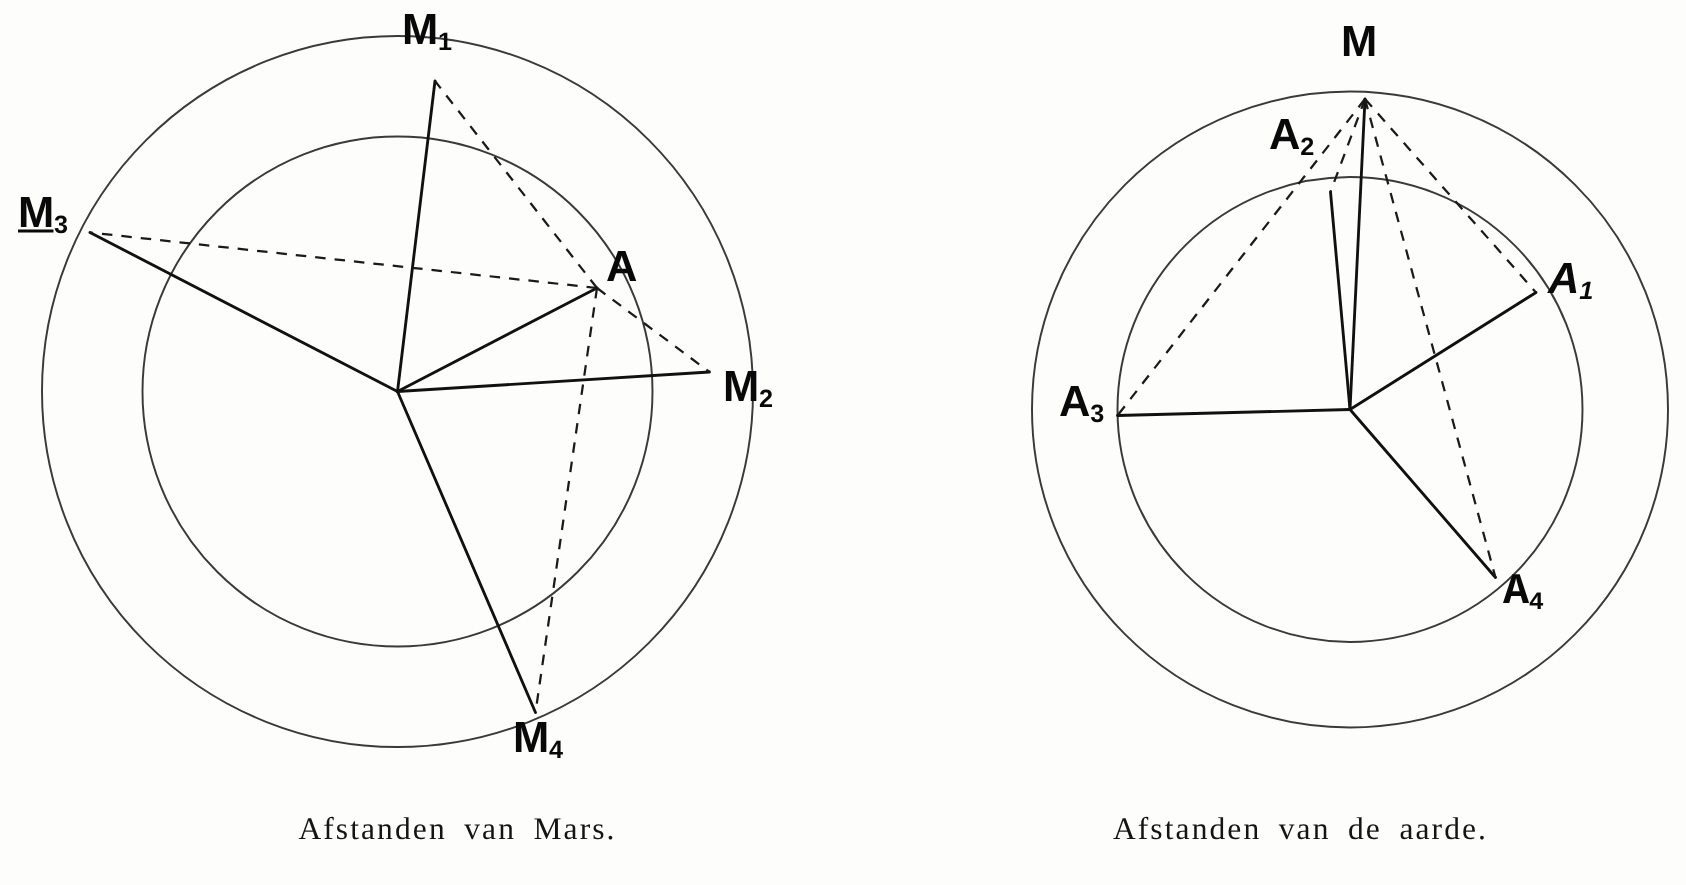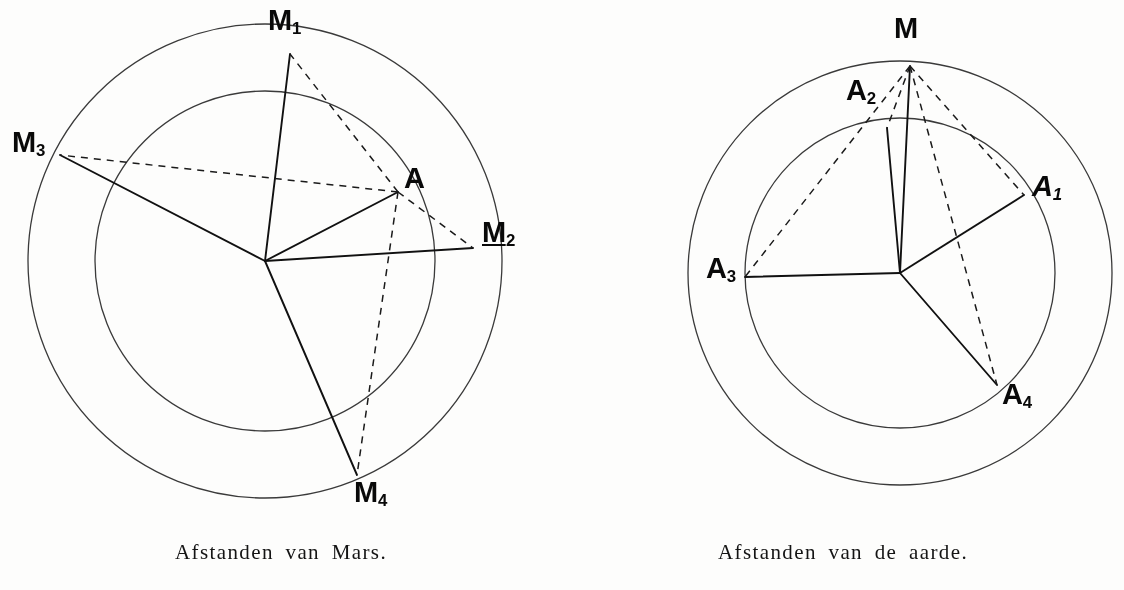--- a/index.html
+++ b/index.html
@@ -38,20 +38,21 @@
     position: absolute;
     left: 0;
     width: 562px;
     top: 540px;
     text-align: center;
     font-family: "Liberation Serif", "DejaVu Serif", serif;
     font-size: 21px;
     letter-spacing: 1.4px;
     word-spacing: 5px;
     color: #141414;
+    padding-left: 24px;
   }
 
   
   .plabel {
     position: absolute;
     font-family: "Liberation Sans", "DejaVu Sans", sans-serif;
     font-size: 27px;
     font-weight: 700;
     color: #090909;
     line-height: 1;
@@ -90,27 +91,27 @@
         <line x1="398" y1="192" x2="290" y2="54"></line>
         <line x1="398" y1="192" x2="473" y2="248"></line>
         <line x1="398" y1="192" x2="60" y2="155"></line>
         <line x1="398" y1="192" x2="357" y2="475"></line>
       </g>
     </svg>
 
     <div class="plabel tall" style="left:268px; top:6px;">
       <span>M</span><sub>1</sub>
     </div>
-    <div class="plabel tall" style="left:482px; top:218px;text-decoration:underline;">
+    <div class="plabel tall" style="left:482px; top:244px;">
       <span>M</span><sub>2</sub>
     </div>
-    <div class="plabel tall" style="left:12px; top:128px;">
+    <div class="plabel tall" style="left:12px; top:128px;text-decoration:underline;">
       <span>M</span><sub>3</sub>
     </div>
-    <div class="plabel tall" style="left:354px; top:478px;text-align:center;">
+    <div class="plabel tall" style="left:342px; top:478px;text-align:center;">
       <span>M</span><sub>4</sub>
     </div>
     <div class="plabel tall" style="left:404px; top:164px;">
       <span>A</span>
     </div>
 
     <div class="caption">Afstanden van Mars.</div>
   </div>
 
   <div class="figure" id="figure-earth">
@@ -139,20 +140,20 @@
     </div>
     <div class="plabel tall" style="left:470px; top:172px;font-style:italic;">
       <span>A</span><sub>1</sub>
     </div>
     <div class="plabel tall" style="left:284px; top:76px;">
       <span>A</span><sub>2</sub>
     </div>
     <div class="plabel tall" style="left:144px; top:254px;">
       <span>A</span><sub>3</sub>
     </div>
-    <div class="plabel tall" style="left:440px; top:380px;">
+    <div class="plabel tall" style="left:440px; top:380px;font-family:Liberation Mono, monospace;">
       <span>A</span><sub>4</sub>
     </div>
 
     <div class="caption">Afstanden van de aarde.</div>
   </div>
 
 </div>
 
 </body></html>

